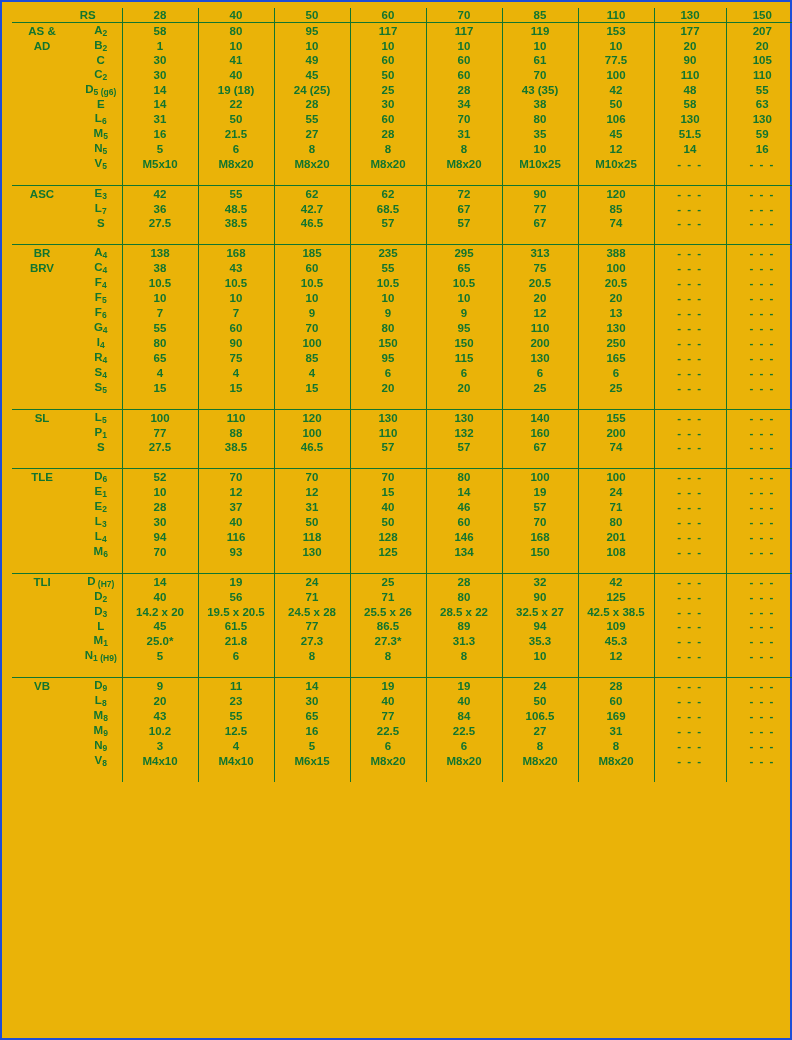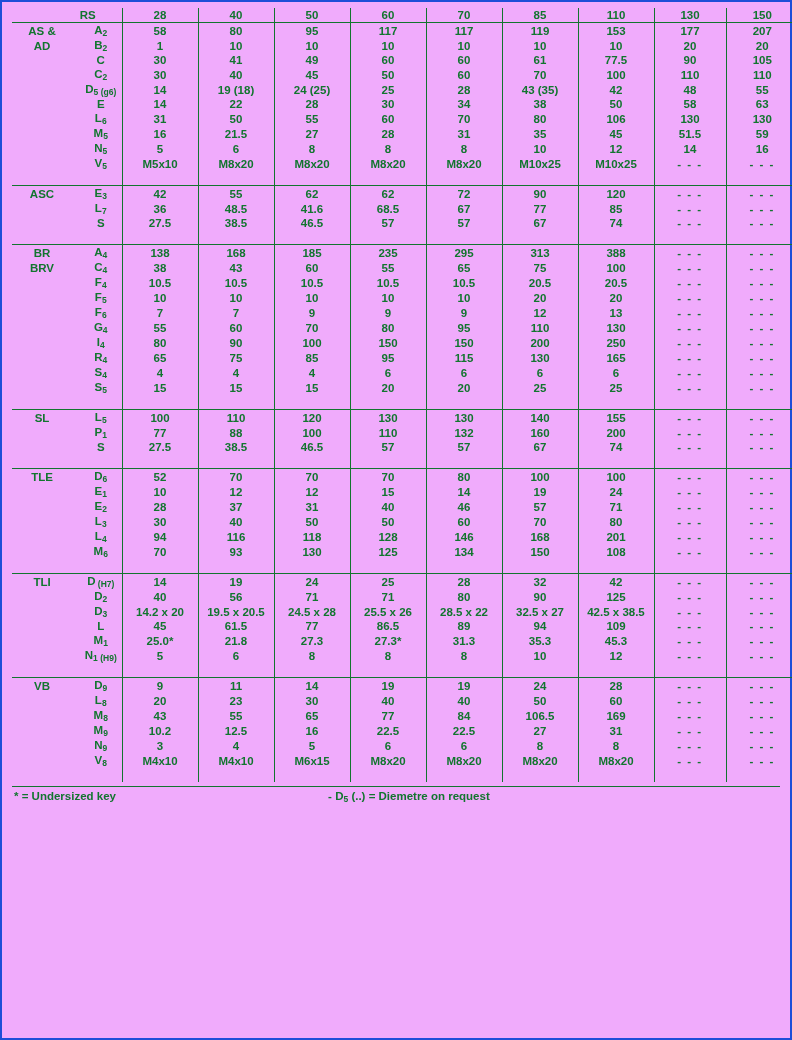--- a/index.html
+++ b/index.html
@@ -12,21 +12,21 @@
     height: 1040px;
     font-family: "Liberation Sans", sans-serif;
     color: #0a6b2e;
   }
   #sheet {
     position: relative;
     width: 792px;
     height: 1040px;
     box-sizing: border-box;
     border: 2px solid #1d4ed8;
-    background: #f0abfc;
+    background: #eab308;
     padding: 6px 10px 4px 10px;
   }
   table.spec {
     border-collapse: collapse;
     width: 100%;
     table-layout: fixed;
   }
   table.spec td, table.spec th {
     padding: 0;
     margin: 0;
@@ -306,21 +306,21 @@
           <td class="vline val">90</td>
           <td class="vline val">120</td>
           <td class="vline val dash">- - -</td>
           <td class="vline val dash">- - -</td>
         </tr>
         <tr>
           <td class="group-cell">&nbsp;</td>
           <td class="sym-cell">L<sub>7</sub></td>
           <td class="vline val">36</td>
           <td class="vline val">48.5</td>
-          <td class="vline val">41.6</td>
+          <td class="vline val">42.7</td>
           <td class="vline val">68.5</td>
           <td class="vline val">67</td>
           <td class="vline val">77</td>
           <td class="vline val">85</td>
           <td class="vline val dash">- - -</td>
           <td class="vline val dash">- - -</td>
         </tr>
         <tr>
           <td class="group-cell">&nbsp;</td>
           <td class="sym-cell">S</td>
@@ -811,17 +811,13 @@
           <td class="vline">&nbsp;</td>
           <td class="vline">&nbsp;</td>
           <td class="vline">&nbsp;</td>
           <td class="vline">&nbsp;</td>
           <td class="vline">&nbsp;</td>
           <td class="vline">&nbsp;</td>
         </tr>
       </tbody>
   </table>
 
-  <div class="footer">
-    <span class="left">* = Undersized key</span>
-    <span class="right">- D<sub>5</sub> (..) = Diemetre on request</span>
-  </div>
 </div>
 
 </body></html>

